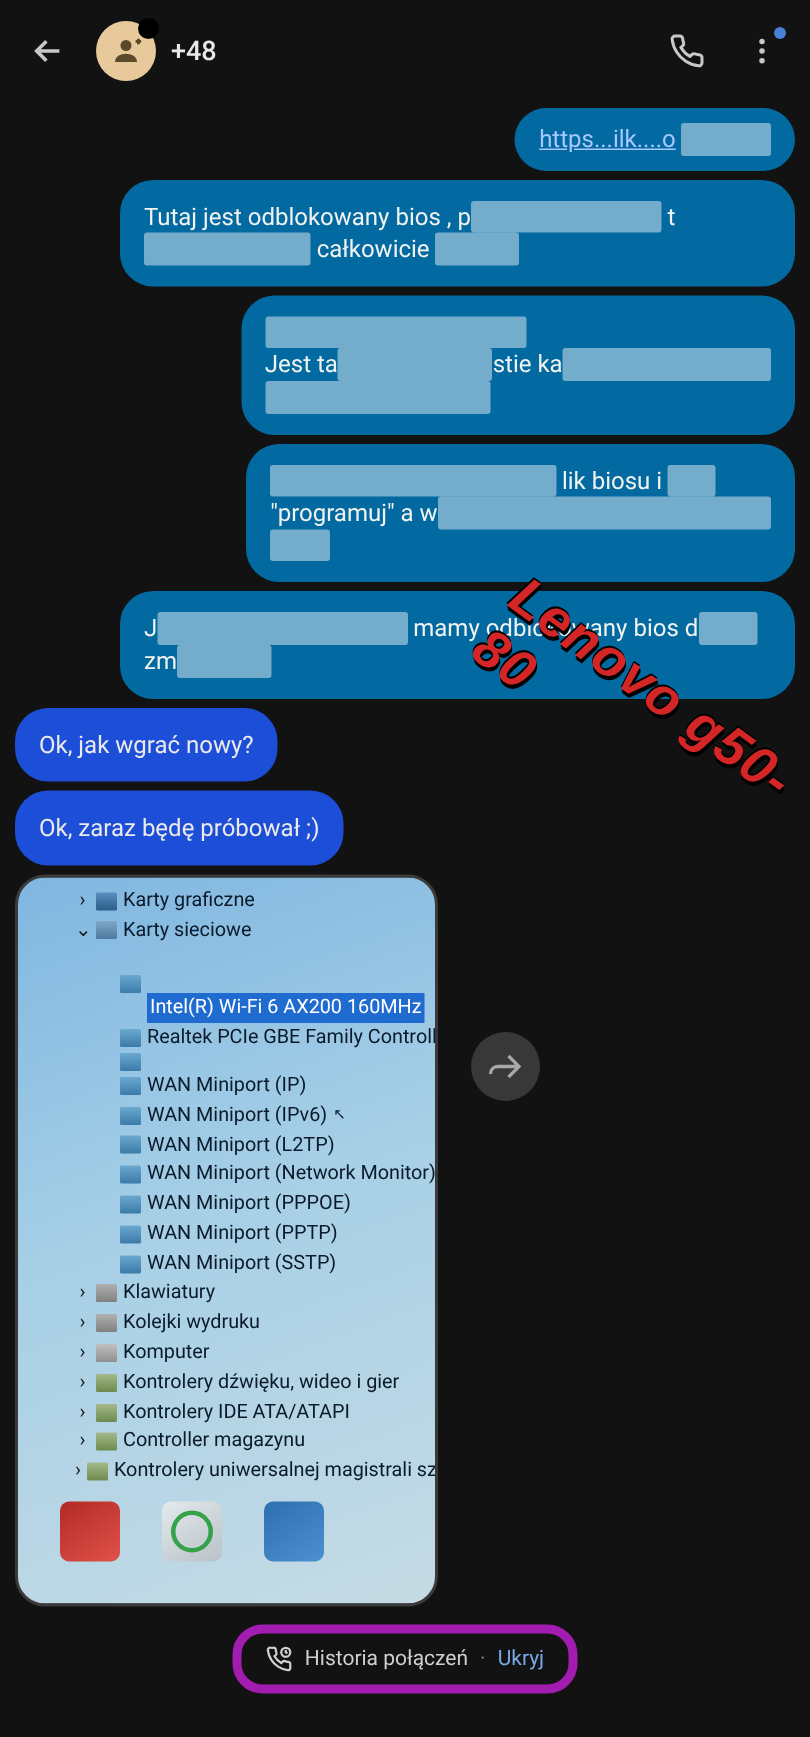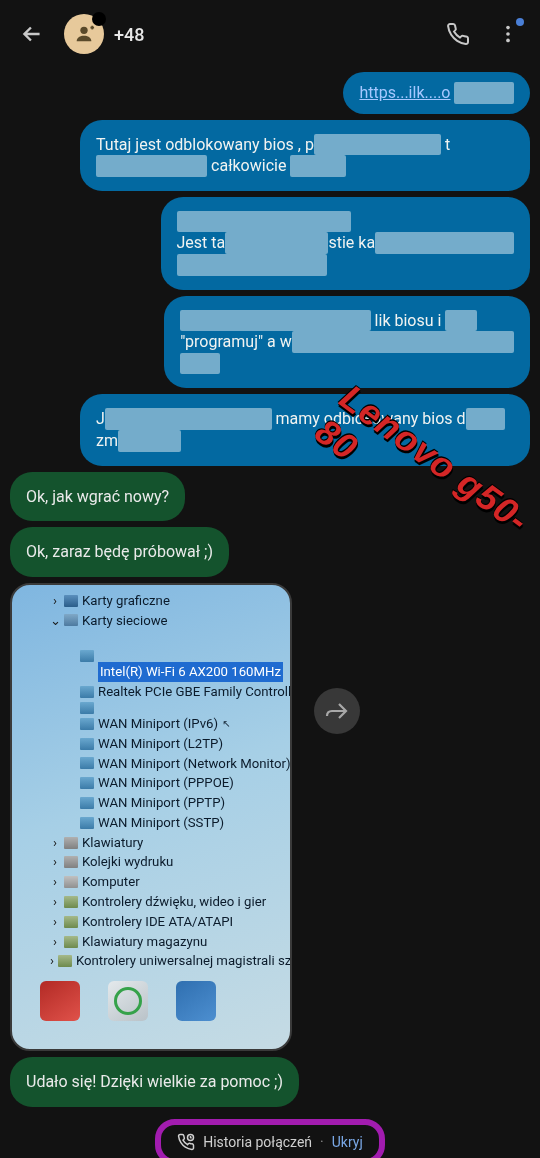--- a/index.html
+++ b/index.html
@@ -27,21 +27,21 @@
   .dot-badge { position:relative;}
   .dot-badge::after{ content:""; position:absolute; top:6px; right:6px; width:8px;height:8px;background:#4a7fd6;border-radius:50%;}
 
   .messages {
     padding: 4px 10px 8px 10px; display: flex; flex-direction: column; gap: 6px;
     position: relative;
   }
 
   .bubble { max-width: 450px; padding: 14px 16px; border-radius: 22px; font-size: 16px; line-height: 1.35; }
   .sent   { align-self: flex-end; background: #0369a1; color: #f1f3f1; }
-  .recv   { align-self: flex-start; background: #14532d; color: #eaeaea; }
+  .recv   { align-self: flex-start; background: #1d4ed8; color: #eaeaea; }
   .bubble a { color:#a6c8ff; text-decoration: underline;}
   .bubble.sent .ob { display:inline-block; background: rgba(255,255,255,0.45); color: transparent; border-radius:2px; user-select:none;}
   .bubble.recv.has-image { padding:0; background:transparent;}
 
   .img-frame {
     width: 282px; border: 2px solid #3a3a3a; border-radius: 20px; overflow: hidden;
     background: linear-gradient(160deg,#7fb6e0 0%, #a6cfe6 45%, #c5dbe4 100%);
     padding: 6px 0 28px 8px;
   }
   .dm-tree { font-size: 13.2px; color:#0b1b2b; line-height: 1.5; }
@@ -172,20 +172,24 @@
           </div>
         <div class="dm-row i2">
             <span class="ic ic-adapter"></span>
             <span>Realtek PCIe GBE Family Controller</span>
           </div>
         <div class="dm-row i2">
             <span class="ic ic-adapter"></span>
           </div>
         <div class="dm-row i2">
             <span class="ic ic-adapter"></span>
+            <span>WAN Miniport (IP)</span>
+          </div>
+        <div class="dm-row i2">
+            <span class="ic ic-adapter"></span>
             <span>WAN Miniport (IPv6)</span> 
             <span style="font-size:10px;">↖</span>
           </div>
         <div class="dm-row i2">
             <span class="ic ic-adapter"></span>
             <span>WAN Miniport (L2TP)</span>
           </div>
         <div class="dm-row i2">
             <span class="ic ic-adapter"></span>
             <span>WAN Miniport (Network Monitor)</span>
@@ -223,21 +227,21 @@
             <span>Kontrolery dźwięku, wideo i gier</span>
           </div>
         <div class="dm-row i0">
             <span class="caret">›</span>
             <span class="ic ic-ctrl"></span>
             <span>Kontrolery IDE ATA/ATAPI</span>
           </div>
         <div class="dm-row i0">
             <span class="caret">›</span>
             <span class="ic ic-ctrl"></span>
-            <span>Klawiatury magazynu</span>
+            <span>Controller magazynu</span>
           </div>
         <div class="dm-row i0">
             <span class="caret">›</span>
             <span class="ic ic-ctrl"></span>
             <span>Kontrolery uniwersalnej magistrali szeregowej</span>
           </div>
       </div>
       <div class="taskbar">
         <div class="tb-ic tb1"></div>
         <div class="tb-ic tb2"></div>
@@ -247,23 +251,20 @@
   </div>
 
   <div class="share-btn">
     <svg width="24" height="24" viewBox="0 0 24 24" fill="none" stroke="currentColor" stroke-width="2.2">
         <path d="M14 5l7 7-7 7M21 12H7c-3 0-5 2-5 5v0"></path>
       </svg>
   </div>
 
   <div class="overlay-text">Lenovo g50-80</div>
 
-  <div class="bubble recv">
-    <span>Udało się! Dzięki wielkie za pomoc ;)</span>
-  </div>
 
   <div class="chips-row">
     <div class="history-chip">
       <svg width="18" height="18" viewBox="0 0 24 24" fill="none" stroke="currentColor" stroke-width="2">
           <path d="M22 16.9v3a2 2 0 0 1-2.2 2 19.8 19.8 0 0 1-8.6-3.1 19.5 19.5 0 0 1-6-6A19.8 19.8 0 0 1 2.1 4.2 2 2 0 0 1 4.1 2h3a2 2 0 0 1 2 1.7c.1.9.3 1.8.6 2.6a2 2 0 0 1-.5 2.1L8 9.6a16 16 0 0 0 6 6l1.2-1.2a2 2 0 0 1 2.1-.5c.8.3 1.7.5 2.6.6A2 2 0 0 1 22 16.9z"></path>
           <circle cx="18" cy="6" r="4"></circle>
           <path d="M18 4v2l1.5 1"></path>
         </svg>
       <span>Historia połączeń</span>
       <span style="color:#888;">·</span>

